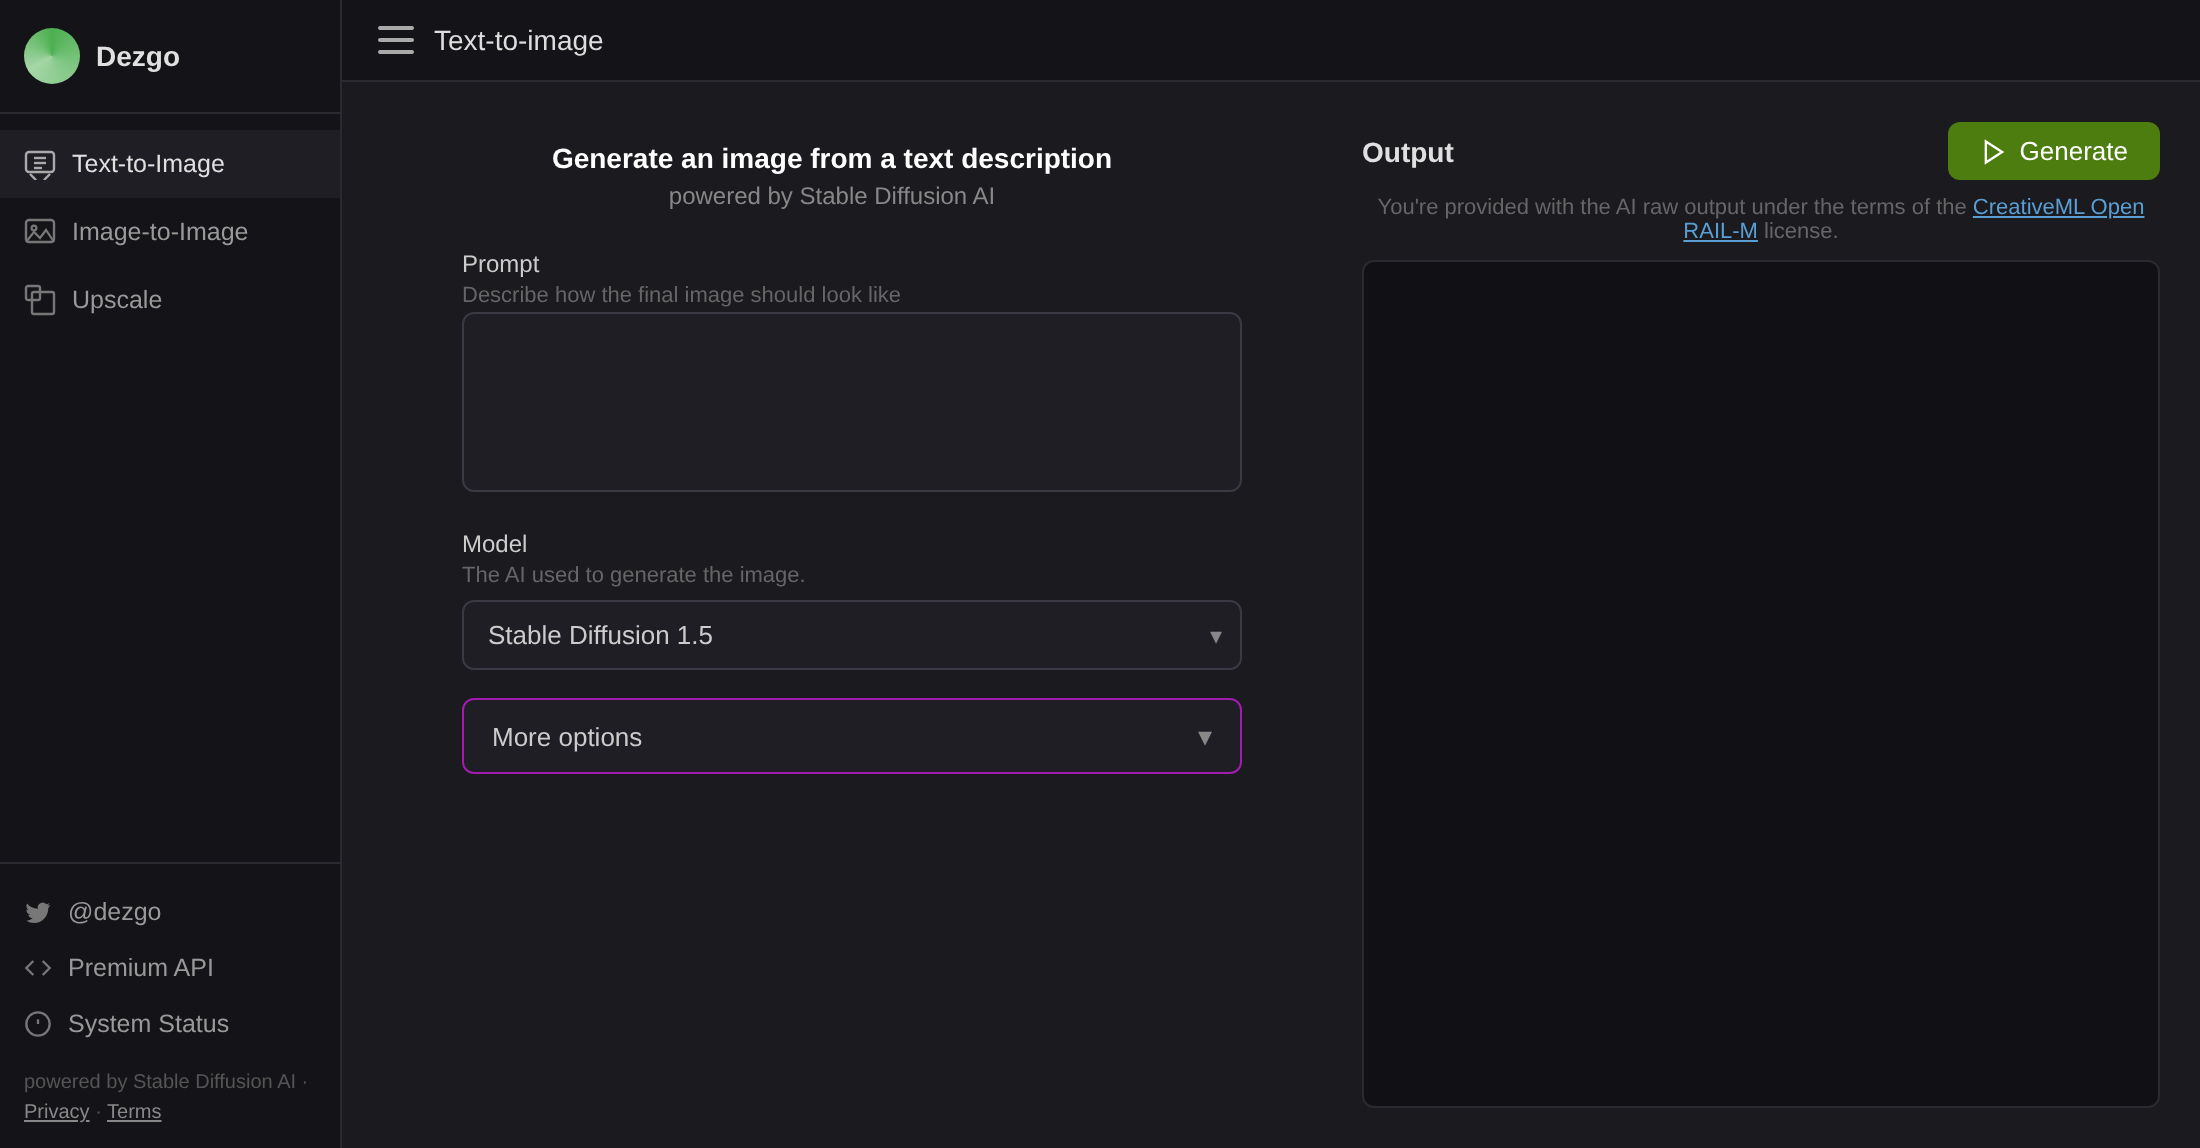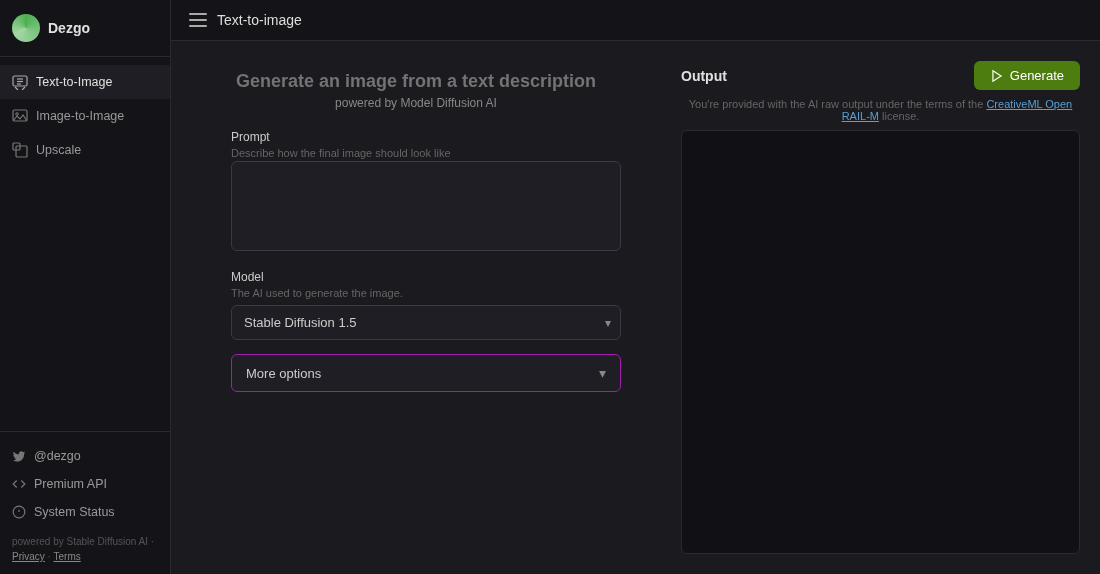--- a/index.html
+++ b/index.html
@@ -162,22 +162,22 @@
       flex-direction: column;
       gap: 0;
       flex-shrink: 0;
     }
     .page-title-section {
       text-align: center;
       margin-bottom: 20px;
       padding-right: 40px;
     }
     .page-main-title {
-      font-size: 18px;
-      color: #737373;
+      font-size: 14px;
+      color: #ffffff;
       font-weight: 600;
       margin-bottom: 4px;
     }
     .page-subtitle {
       font-size: 12px;
       color: #888;
     }
 
     .form-section {
       padding-right: 20px;
@@ -412,21 +412,21 @@
         <span></span>
     </div>
     <span class="topbar-title">Text-to-image</span>
   </div>
 
   <div class="content">
 
     <div class="left-panel">
       <div class="page-title-section">
         <div class="page-main-title">Generate an image from a text description</div>
-        <div class="page-subtitle">powered by Model Diffusion AI</div>
+        <div class="page-subtitle">powered by Stable Diffusion AI</div>
       </div>
 
       <div class="form-section">
         
         <div class="field-label">Prompt</div>
         <div class="field-hint">Describe how the final image should look like</div>
         <textarea class="prompt-textarea" placeholder="" style=""></textarea>
 
         
         <div class="model-section">

